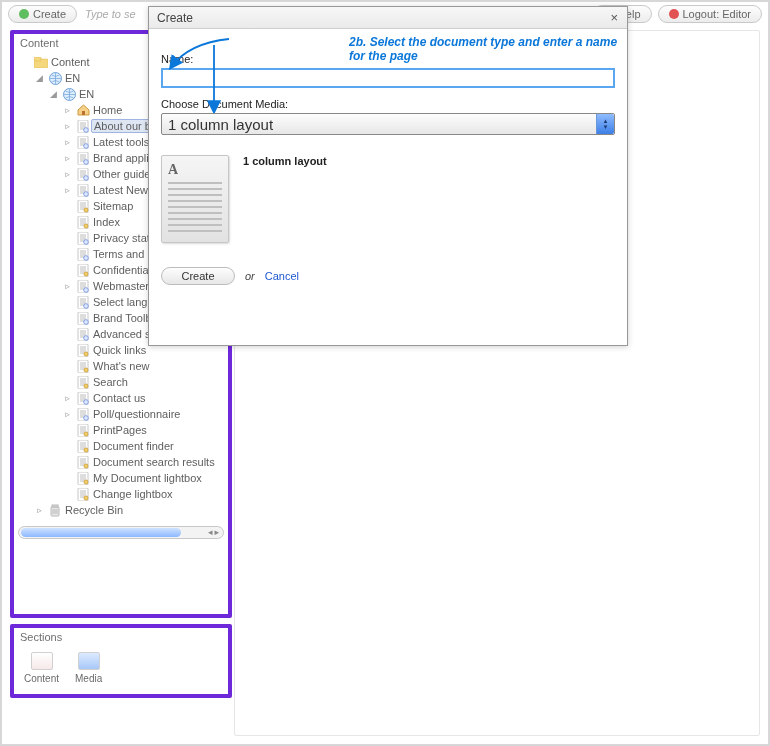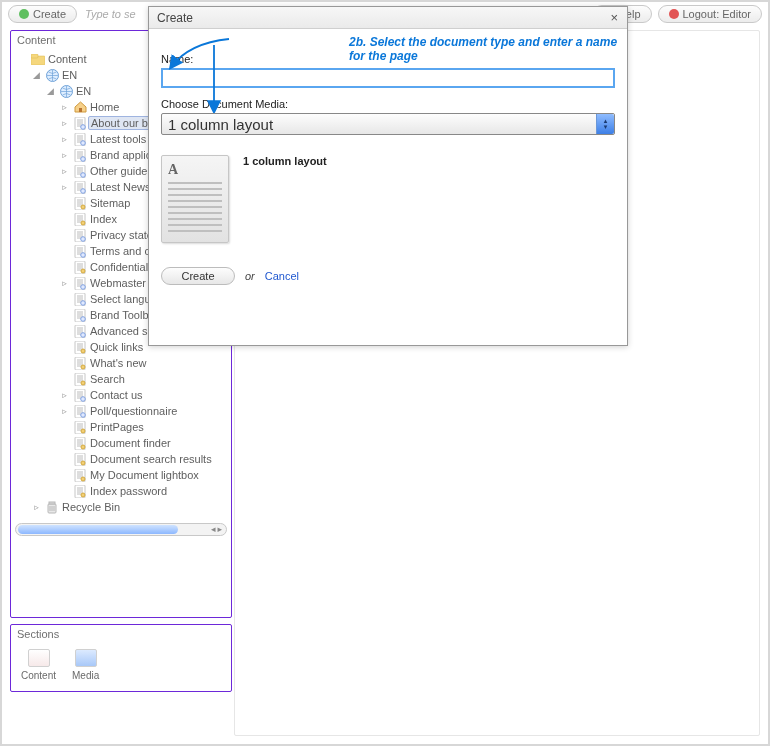--- a/index.html
+++ b/index.html
@@ -7,21 +7,21 @@
   
   .toolbar{height:24px;display:flex;align-items:center;gap:6px;padding:2px 6px;font-size:11px;color:#555}
   .pill{display:inline-flex;align-items:center;gap:4px;height:18px;padding:0 10px;border-radius:10px;background:linear-gradient(#fdfdfd,#ececec);border:1px solid #c9c9c9;color:#666;font-size:11px}
   .srch{flex:1;font-style:italic;color:#aaa;padding-left:2px}
   .dot{width:10px;height:10px;border-radius:50%;display:inline-block}
   .dot.g{background:#5fbf60}
   .dot.b{background:#4a8ef0}
   .dot.r{background:#e25454}
   
   .leftpane{position:absolute;left:8px;top:28px;width:222px;bottom:8px}
-  .panel{border:1px solid #6d28d9;border-radius:2px;background:#fff;font-size:11px;color:#5a5a5a;margin-bottom:6px}
+  .panel{border:4px solid #6d28d9;border-radius:2px;background:#fff;font-size:11px;color:#5a5a5a;margin-bottom:6px}
   .panel-h{padding:3px 6px;color:#6f6f6f}
   .tree{padding:2px 2px 6px 2px;overflow:hidden}
   .row{display:flex;align-items:center;height:16px;white-space:nowrap;color:#5e5e5e}
   .tw{width:11px;text-align:center;color:#9a9a9a;font-size:9px}
   .ic{width:14px;height:13px;margin:0 3px;display:inline-flex;align-items:center;justify-content:center}
   .ic svg{display:block}
   .sel{background:#dfe6f3;border:1px solid #9fb4e0;border-radius:2px;padding:0 2px;margin-left:-2px}
   .scroll{height:13px;margin:2px 4px 4px 4px;border:1px solid #c8c8c8;border-radius:7px;background:#f3f3f3;position:relative}
   .scroll .th{position:absolute;left:2px;top:1px;height:9px;width:160px;border-radius:6px;background:linear-gradient(#cfe3ff,#8db8ff)}
   .scroll .ar{position:absolute;right:4px;top:0;font-size:9px;color:#888;display:flex;gap:2px}
@@ -375,21 +375,21 @@
         </div>
         <div class="row" style="padding-left: 46px;">
           <span class="tw"></span>
           <span class="ic">
             <svg width="12" height="13">
               <rect x="1" y="0" width="10" height="13" rx="1" fill="#fff" stroke="#c6c6c6"></rect>
               <path d="M3,3 H9 M3,5 H9 M3,7 H9 M3,9 H7" stroke="#bcbcbc"></path>
               <circle cx="9" cy="10" r="2" fill="#f3cf74" stroke="#d2a93f"></circle>
             </svg>
           </span>
-          <span>Index password</span>
+          <span>Change lightbox</span>
         </div>
         <div class="row" style="padding-left: 18px;">
           <span class="tw">▹</span>
           <span class="ic">
             <svg width="12" height="13">
               <rect x="2" y="3" width="8" height="9" rx="1" fill="#e8e8e8" stroke="#b8b8b8"></rect>
               <rect x="3" y="1" width="6" height="2" fill="#d8d8d8" stroke="#b8b8b8"></rect>
               <path d="M4,5 V10 M6,5 V10 M8,5 V10" stroke="#b8b8b8"></path>
             </svg>
           </span>

